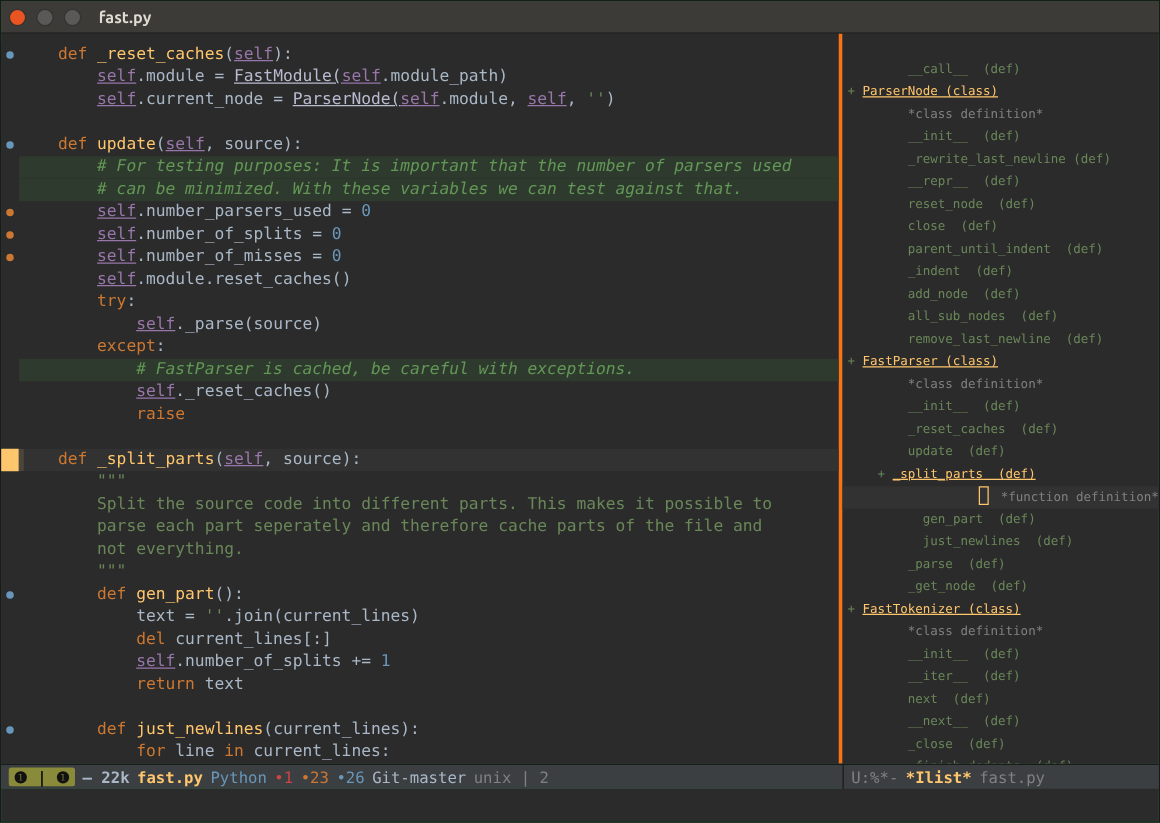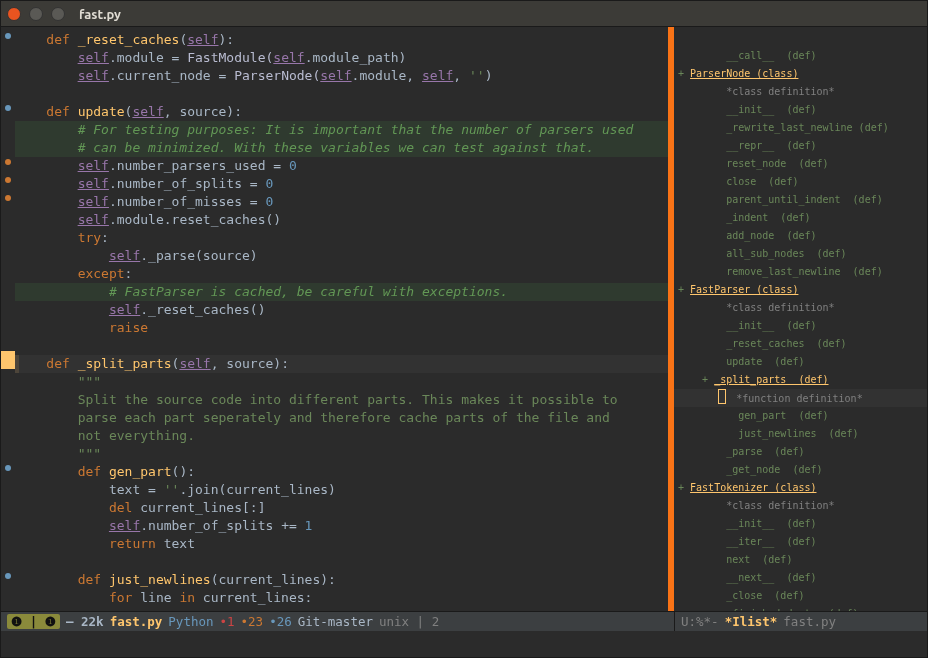--- a/index.html
+++ b/index.html
@@ -44,22 +44,23 @@
     flex: 1;
     display: flex;
     min-height: 0;
   }
 
   .editor {
     flex: 1;
     display: flex;
     min-width: 0;
     background: #2b2b2b;
-    border-right: 6px solid #f97316;
-    overflow: hidden;
+    border-right: 3px solid #f97316;
+    overflow: hidden;
+    align-items: flex-end;
   }
   .gutter {
     width: 14px;
     background: #2b2b2b;
     flex-shrink: 0;
   }
   .gutter .dot {
     width: 6px; height: 6px; border-radius: 50%;
     margin: 0 auto;
   }
@@ -78,36 +79,36 @@
   .code-line.cursor-line {
     background: #323232;
   }
 
   .kw   { color: #cc7832; }          
   .fn   { color: #ffc66d; }          
   .self { color: #9876aa; text-decoration: underline; }
   .str  { color: #6a8759; }
   .cmt-hl { color: #629755; font-style: italic; }
   .num  { color: #6897bb; }
-  .call { color: #b9bcd1; }
+  .call { color: #b9bcd1; text-decoration: underline; }
   .op   { color: #a9b7c6; }
   .paren{ color: #a9b7c6; }
 
   
   .ilist {
     width: 253px;
     background: #2b2b2b;
     line-height: 18px;
     white-space: pre;
     padding-top: 20px;
     overflow: hidden;
     font-size: 10px;
   }
   .il-line { height: 18px; padding-left: 4px; }
-  .il-line.hl { background: #323232; }
+  .il-line.hl { background: #323232; text-align: right; }
   .il-line.hl .il-cursor {
     display:inline-block; width:8px; height:15px;
     border:1px solid #ffc66d; vertical-align:text-bottom;
     margin-right:-2px; margin-left:-8px;
   }
   .il-plus  { color: #6a8759; }
   .il-class { color: #ffc66d; text-decoration: underline; }
   .il-def   { color: #6a8759; }
   .il-star  { color: #808080; }
 

